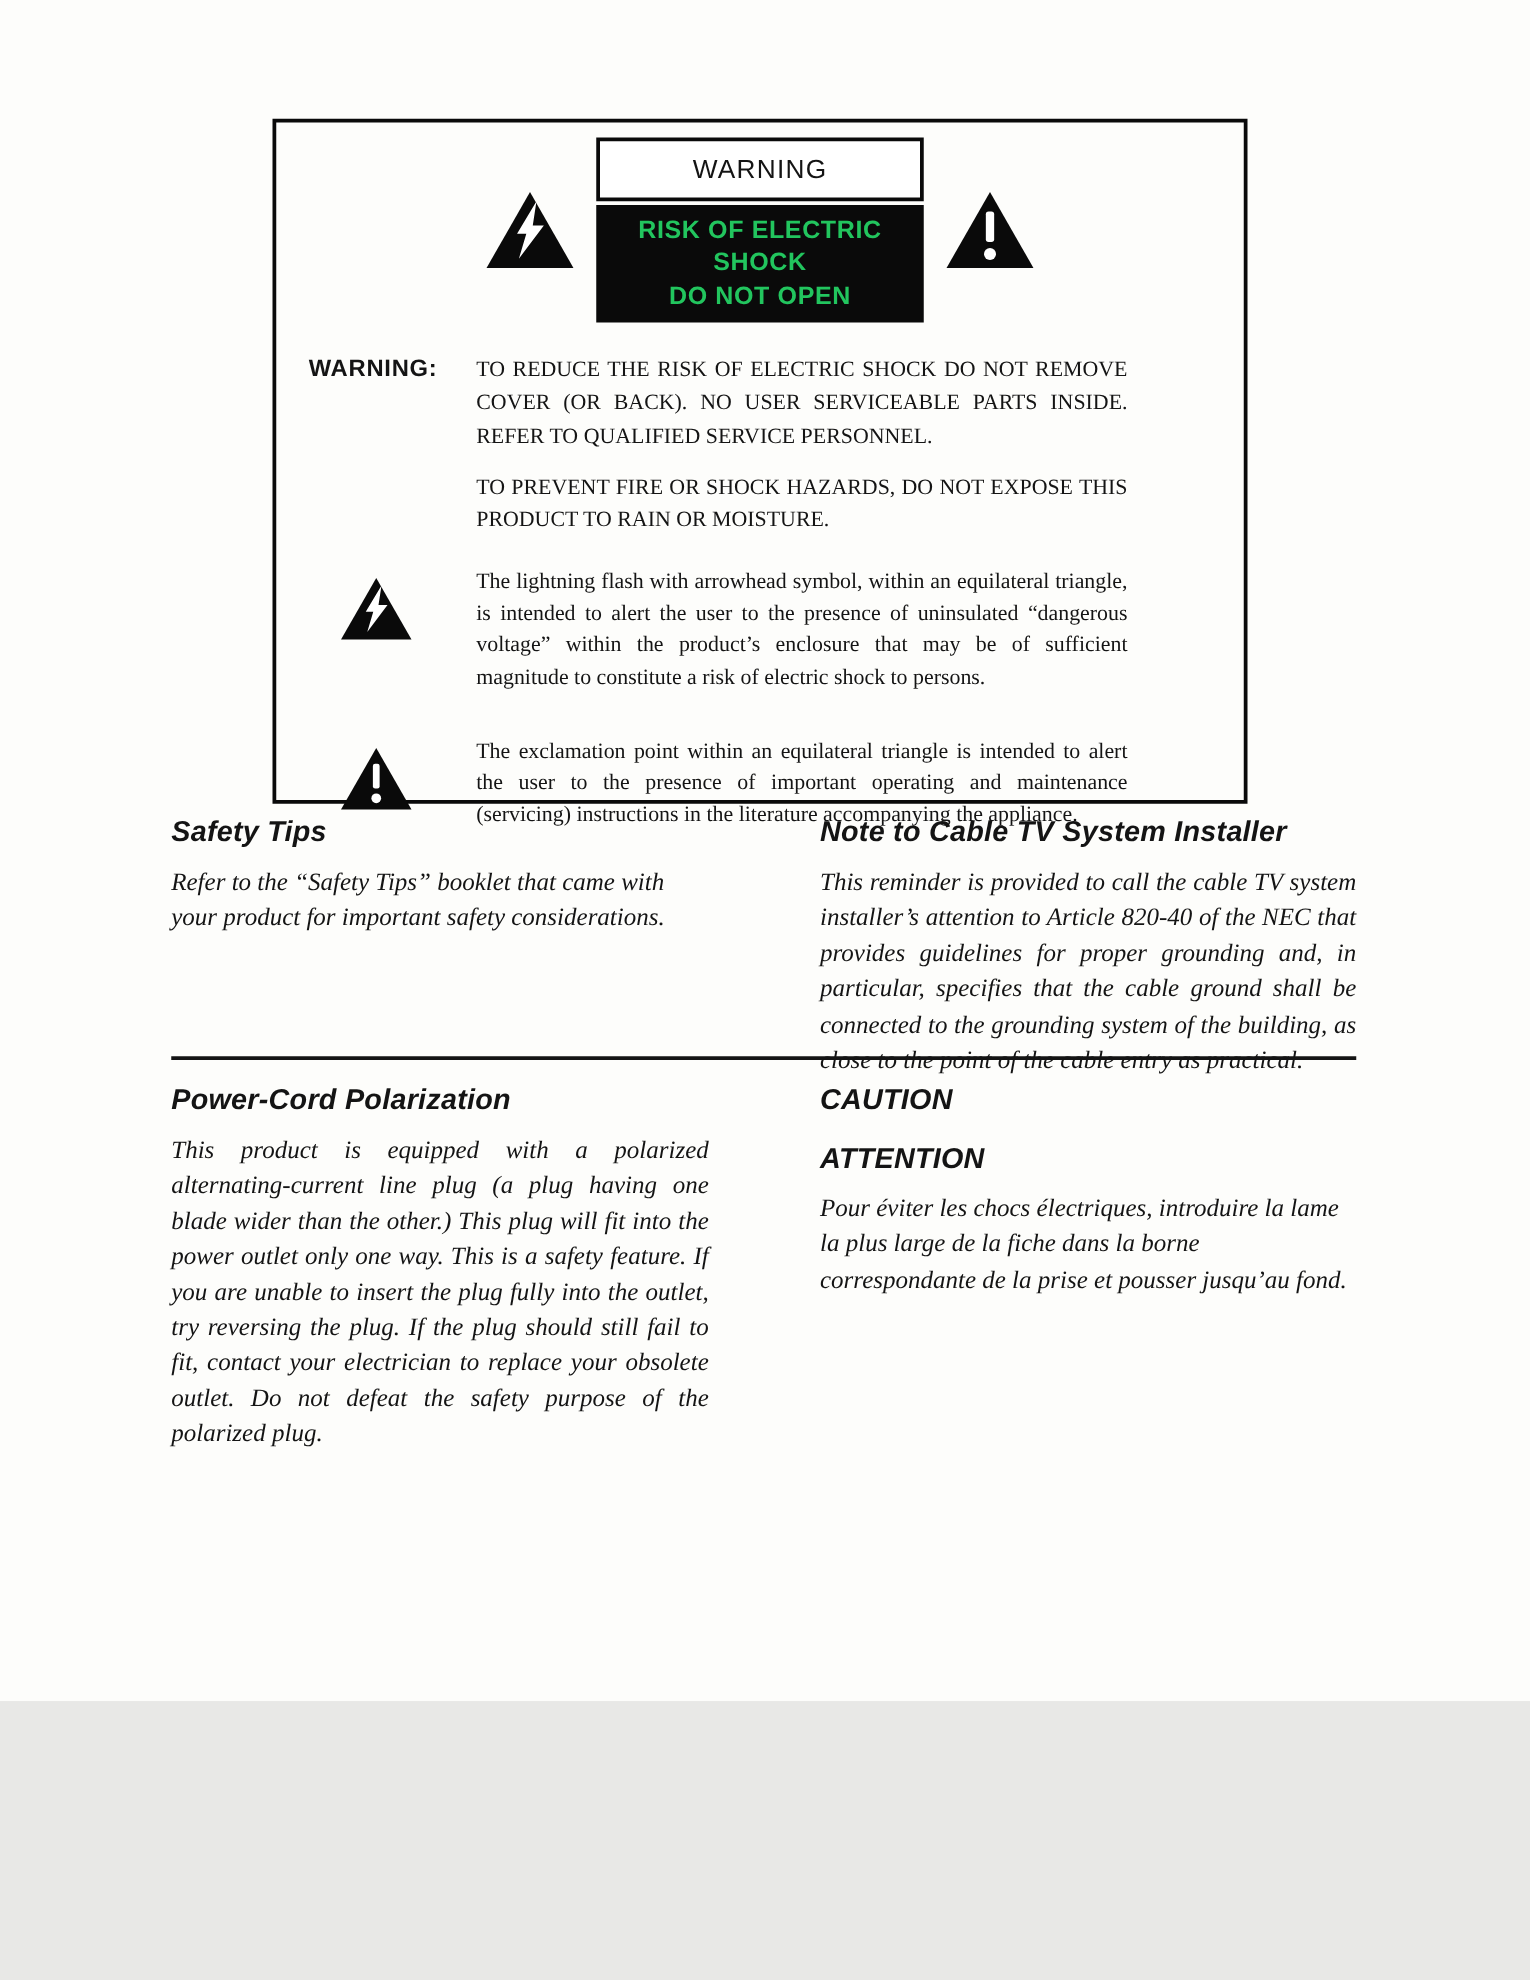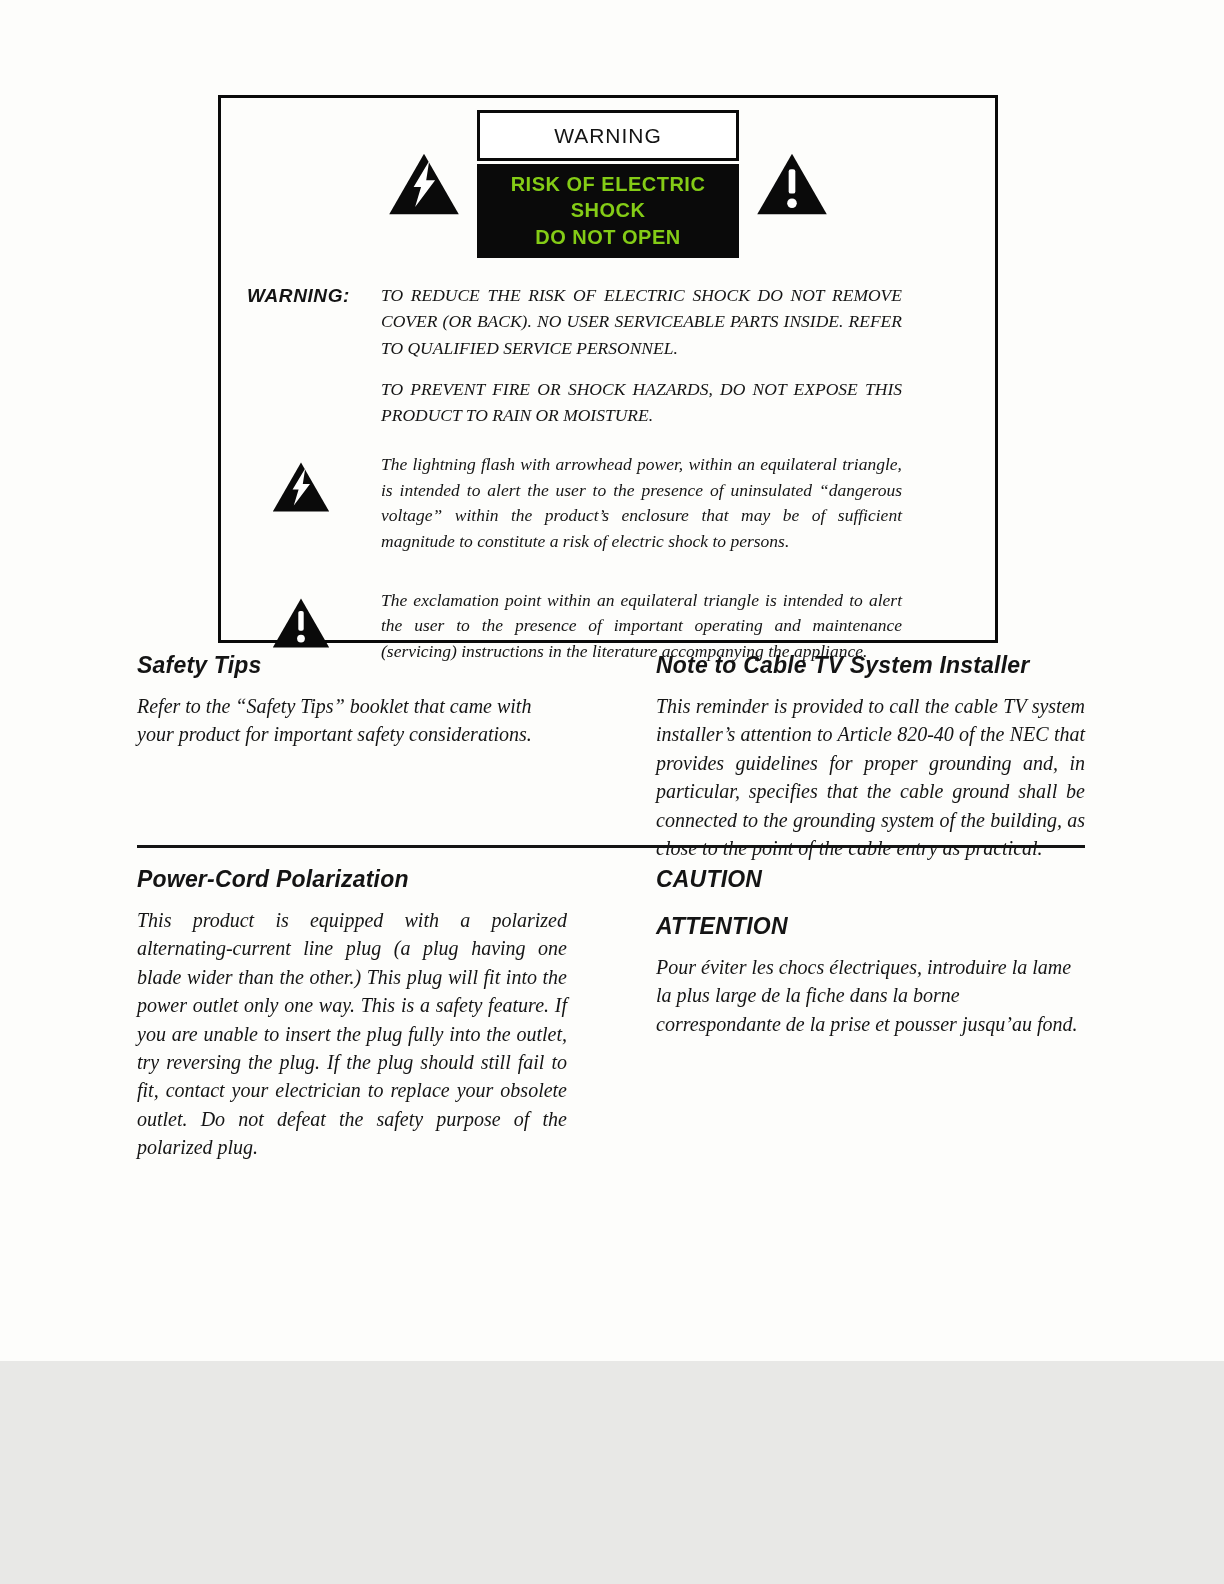--- a/index.html
+++ b/index.html
@@ -41,34 +41,33 @@
     background: #ffffff;
     text-align: center;
     font-family: "Liberation Sans", sans-serif;
     font-size: 21px;
     letter-spacing: 1px;
     padding: 11px 0 10px;
   }
   .risk-box {
     margin-top: 3px;
     background: #0a0a0a;
-    color: #84cc16;
+    color: #22c55e;
     text-align: center;
     font-family: "Liberation Sans", sans-serif;
     font-weight: bold;
     font-size: 20px;
     line-height: 1.32;
     letter-spacing: 0.5px;
     padding: 7px 0 8px;
   }
   .warn-row {
     display: grid;
     grid-template-columns: 160px 1fr;
     padding-right: 93px;
-    font-style: italic;
   }
   .row-warning { margin-top: 24px; }
   .row-lightning { margin-top: 24px; }
   .row-exclaim { margin-top: 34px; }
   .warn-label {
     font-family: "Liberation Sans", sans-serif;
     font-size: 19px;
     font-weight: bold;
     letter-spacing: 0.6px;
     padding-left: 26px;
@@ -192,21 +191,21 @@
       </div>
     </div>
 
     <div class="warn-row row-lightning">
       <div class="icon-cell">
         <svg class="tri-icon small" viewBox="0 0 100 88">
           <polygon points="50,3 97,85 3,85" fill="#0a0a0a"></polygon>
           <polygon points="57,13 36,48 46,48 38,75 65,39 53,39" fill="#ffffff"></polygon>
         </svg>
       </div>
-      <p>The lightning flash with arrowhead power, within an equilateral triangle, is intended to alert the user to the presence of uninsulated “dangerous voltage” within the product’s enclosure that may be of sufficient magnitude to constitute a risk of electric shock to persons.</p>
+      <p>The lightning flash with arrowhead symbol, within an equilateral triangle, is intended to alert the user to the presence of uninsulated “dangerous voltage” within the product’s enclosure that may be of sufficient magnitude to constitute a risk of electric shock to persons.</p>
     </div>
 
     <div class="warn-row row-exclaim">
       <div class="icon-cell">
         <svg class="tri-icon small" viewBox="0 0 100 88">
           <polygon points="50,3 97,85 3,85" fill="#0a0a0a"></polygon>
           <rect x="45.5" y="24" width="9" height="33" rx="3" fill="#ffffff"></rect>
           <circle cx="50" cy="70" r="6.5" fill="#ffffff"></circle>
         </svg>
       </div>

